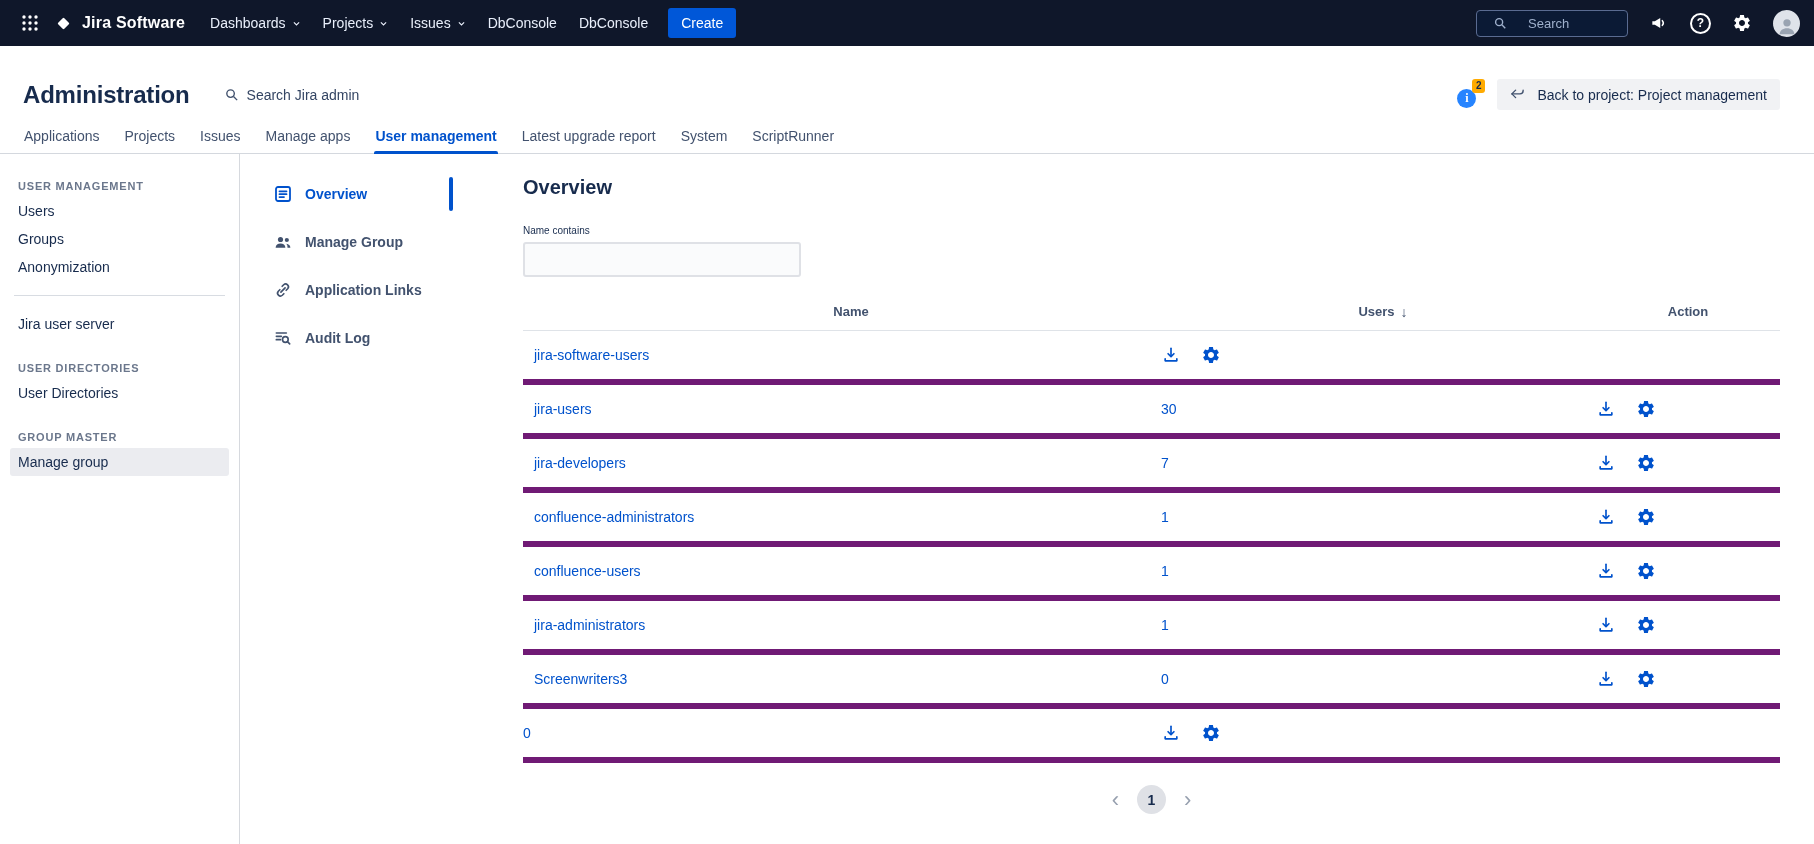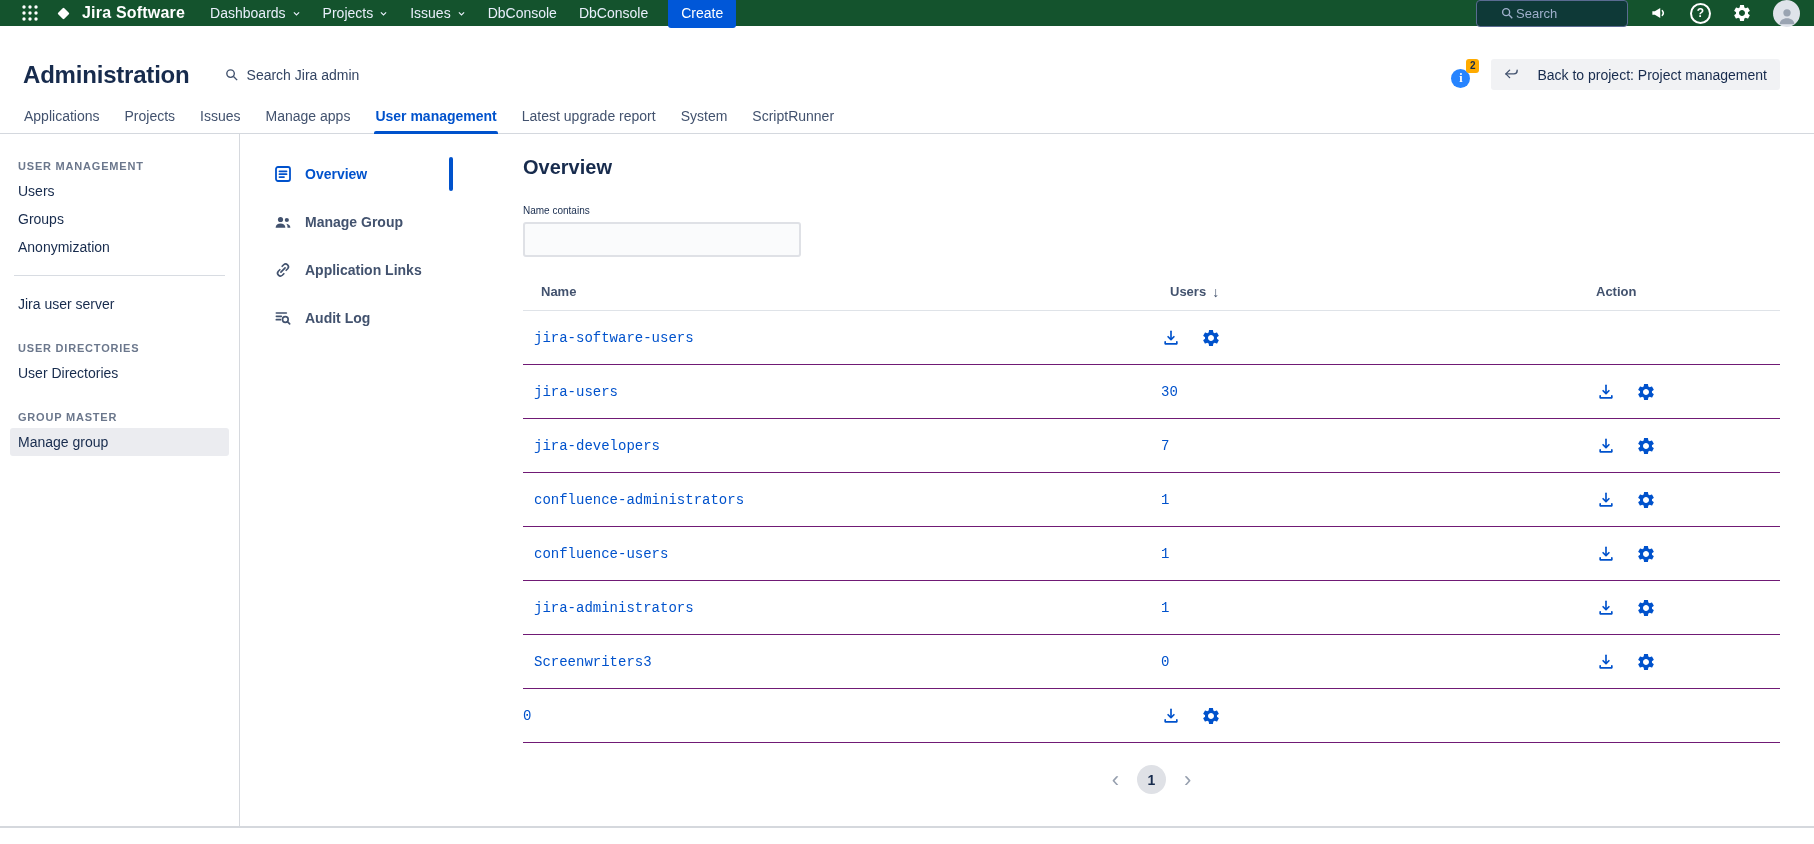--- a/index.html
+++ b/index.html
@@ -7,22 +7,22 @@
   html, body { width: 1814px; height: 844px; }
   body {
     font-family: "Liberation Sans", sans-serif;
     background: #ffffff;
     color: #172B4D;
     overflow: hidden;
   }
 
   
   .topnav {
-    height: 26px;
-    background: #14532d;
+    height: 46px;
+    background: #0f172a;
     display: flex;
     align-items: center;
     justify-content: space-between;
     padding: 0 14px;
     color: #ffffff;
   }
   .nav-left { display: flex; align-items: center; }
   .nav-icon-btn {
     width: 32px; height: 32px;
     display: flex; align-items: center; justify-content: center;
@@ -35,25 +35,25 @@
     font-size: 14px; color: #E9EFFB;
     padding: 0 11px; height: 42px; cursor: pointer; white-space: nowrap;
   }
   .create-btn {
     background: #0057D8; color: #fff; border: none; border-radius: 3px;
     font-size: 14px; font-weight: 500; padding: 7px 13px; margin-left: 9px;
     cursor: pointer; font-family: inherit;
   }
   .nav-right { display: flex; align-items: center; gap: 15px; }
   .nav-search {
-    display: flex; align-items: center; gap: 2px;
+    display: flex; align-items: center; gap: 21px;
     width: 152px; height: 27px;
     background: rgba(9,30,66,0.48);
     border: 1px solid #5A6B91; border-radius: 4px;
-    padding: 0 23px; color: #9FB0CC; font-size: 13px; cursor: text;
+    padding: 0 16px; color: #9FB0CC; font-size: 13px; cursor: text;
   }
   .help-circle {
     width: 21px; height: 21px; border: 2px solid #fff; border-radius: 50%;
     display: flex; align-items: center; justify-content: center;
     font-size: 12px; font-weight: 700; color: #fff; cursor: pointer;
   }
   .avatar {
     width: 27px; height: 27px; border-radius: 50%;
     background: #DFE3EA; display: flex; align-items: flex-end; justify-content: center;
     overflow: hidden; cursor: pointer;
@@ -79,21 +79,21 @@
     display: flex; align-items: center; justify-content: center;
     font-size: 12px; font-weight: 700; font-family: "Liberation Serif", serif;
   }
   .notif-badge {
     position: absolute; right: -2px; top: -3px;
     background: #FFAB00; color: #172B4D;
     font-size: 10px; font-weight: 700;
     padding: 1px 4px; border-radius: 3px; line-height: 12px;
   }
   .back-btn {
-    display: flex; align-items: center; gap: 18px;
+    display: flex; align-items: center; gap: 12px;
     background: #F1F2F4; border: none; border-radius: 3px;
     height: 31px; padding: 0 13px;
     font-size: 14px; color: #172B4D; font-family: inherit; cursor: pointer; white-space: nowrap;
   }
 
   
   .tabs {
     display: flex; align-items: flex-end; gap: 23px;
     padding: 0 0 0 23px; height: 28px;
     border-bottom: 1px solid #D4D8DE;
@@ -152,25 +152,25 @@
     padding: 0 8px; font-size: 14px; font-family: inherit; color: #172B4D;
     background: #FAFBFC;
   }
 
   .table { margin-top: 16px; }
   .t-head, .t-row {
     display: grid; grid-template-columns: 638px 435px 1fr;
     align-items: center;
   }
   .t-head { height: 38px; border-bottom: 1px solid #DFE3E8; }
-  .t-head .hcell { font-size: 13px; font-weight: 700; color: #42526E; display: flex; align-items: center; gap: 6px; }
+  .t-head .hcell { font-size: 13px; font-weight: 700; color: #42526E; display: flex; align-items: center; gap: 6px; justify-content: center; }
   .t-head .hcell.name { padding-left: 18px; }
   .t-head .hcell.users { padding-left: 9px; }
   .sort-arrow { font-size: 14px; font-weight: 400; color: #42526E; }
-  .t-row { height: 54px; border-bottom: 1px solid #701a75; font-family: Liberation Mono, monospace; }
+  .t-row { height: 54px; border-bottom: 6px solid #701a75; }
   .cell-name { padding-left: 11px; }
   .t-row a, .link {
     color: #0052CC; font-size: 14px; font-weight: 500;
     text-decoration: none; cursor: pointer;
   }
   .cell-action { display: flex; align-items: center; gap: 20px; }
   .icon-btn {
     background: none; border: none; padding: 0; cursor: pointer;
     color: #0052CC; display: flex; align-items: center; justify-content: center;
   }

